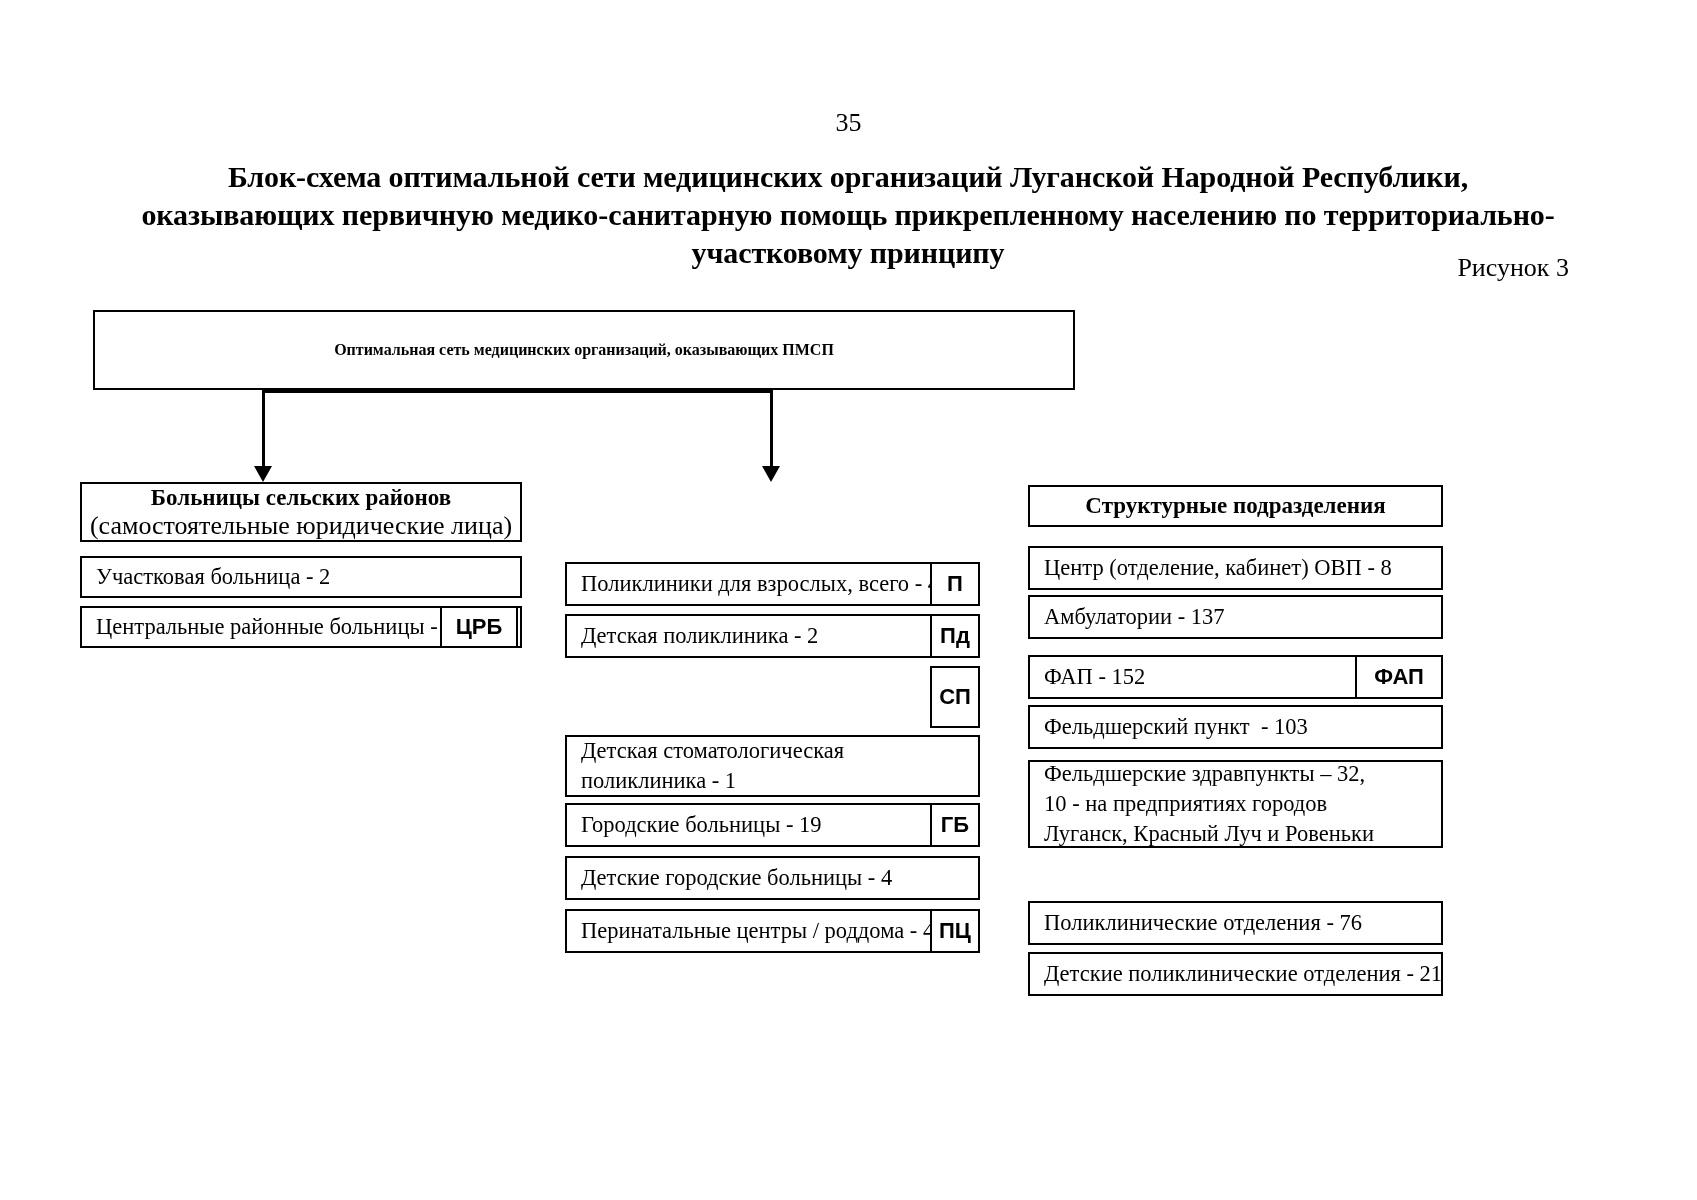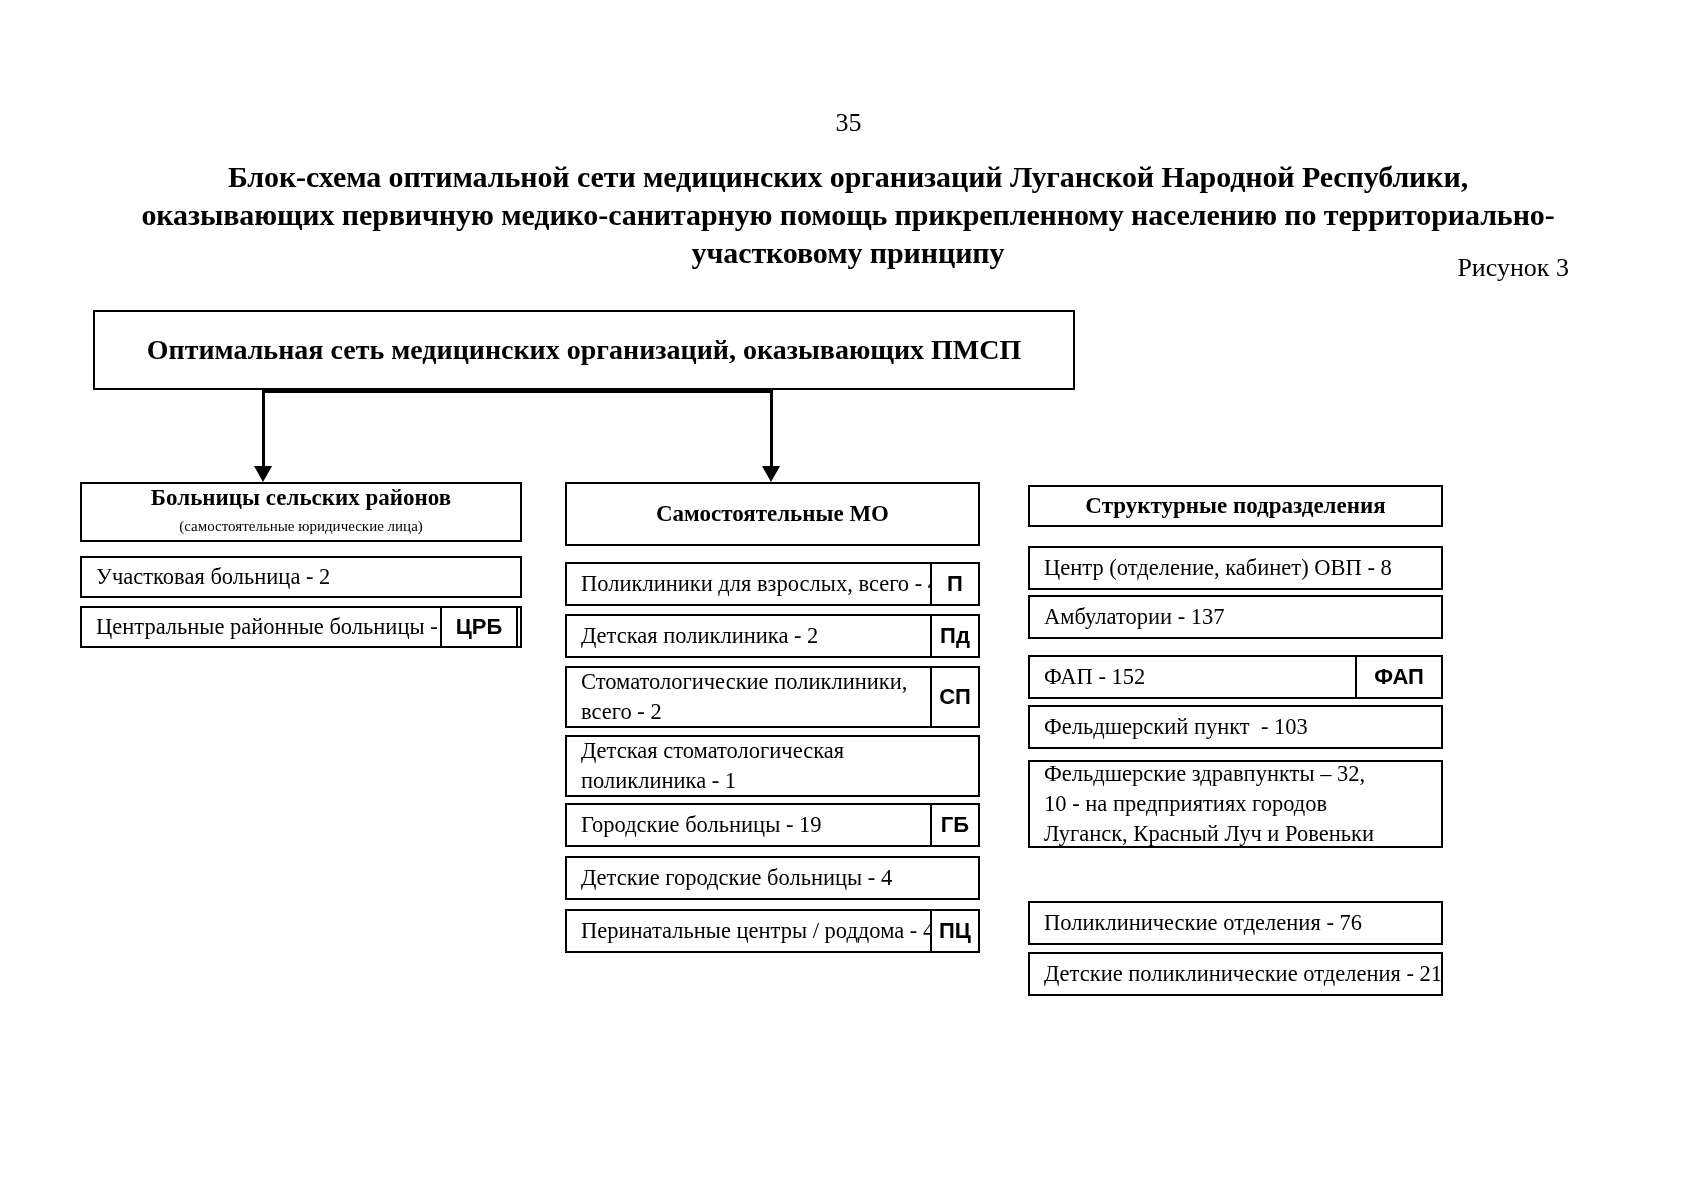--- a/index.html
+++ b/index.html
@@ -63,38 +63,38 @@
     background: #fff;
     font-size: 22px;
     line-height: 28px;
     padding: 7px 14px;
     display: flex;
     flex-direction: column;
     justify-content: center;
   }
 
   .node.root {
-    font-size: 28px;
+    font-size: 16px;
     font-weight: bold;
     text-align: center;
     align-items: center;
     line-height: 34px;
   }
 
   .node.col-head {
     font-size: 23px;
     font-weight: bold;
     text-align: center;
     align-items: center;
     line-height: 28px;
   }
 
   .node.col-head .sub {
     font-weight: normal;
-    font-size: 15px;
+    font-size: 26px;
   }
 
   .node .line {
     display: block;
     white-space: pre;
   }
 
   .node.leaf {
     font-size: 22.5px;
     line-height: 30px;
@@ -168,38 +168,31 @@
 
   <div class="node leaf" style="left:80px; top:556px; width:442px; height:42px;">
     <span class="line">Участковая больница - 2</span>
   </div>
 
   <div class="node leaf" style="left:80px; top:606px; width:442px; height:42px;">
     <span class="line">Центральные районные больницы - 14</span>
   </div>
   <div class="badge" style="left:440px; top:606px; width:78px; height:42px;">ЦРБ</div>
 
-  <div class="node col-head" style="left:565px; top:482px; width:415px; height:64px;">
-    <span class="line">Самостоятельные МО</span>
-  </div>
 
   <div class="node leaf" style="left:565px; top:562px; width:415px; height:44px;">
     <span class="line">Поликлиники для взрослых, всего - 4</span>
   </div>
   <div class="badge" style="left:930px; top:562px; width:50px; height:44px;">П</div>
 
   <div class="node leaf" style="left:565px; top:614px; width:415px; height:44px;">
     <span class="line">Детская поликлиника - 2</span>
   </div>
   <div class="badge" style="left:930px; top:614px; width:50px; height:44px;">Пд</div>
 
-  <div class="node leaf" style="left:565px; top:666px; width:415px; height:62px;">
-    <span class="line">Стоматологические поликлиники,</span>
-    <span class="line">всего - 2</span>
-  </div>
   <div class="badge" style="left:930px; top:666px; width:50px; height:62px;">СП</div>
 
   <div class="node leaf" style="left:565px; top:735px; width:415px; height:62px;">
     <span class="line">Детская стоматологическая</span>
     <span class="line">поликлиника - 1</span>
   </div>
 
   <div class="node leaf" style="left:565px; top:803px; width:415px; height:44px;">
     <span class="line">Городские больницы - 19</span>
   </div>

